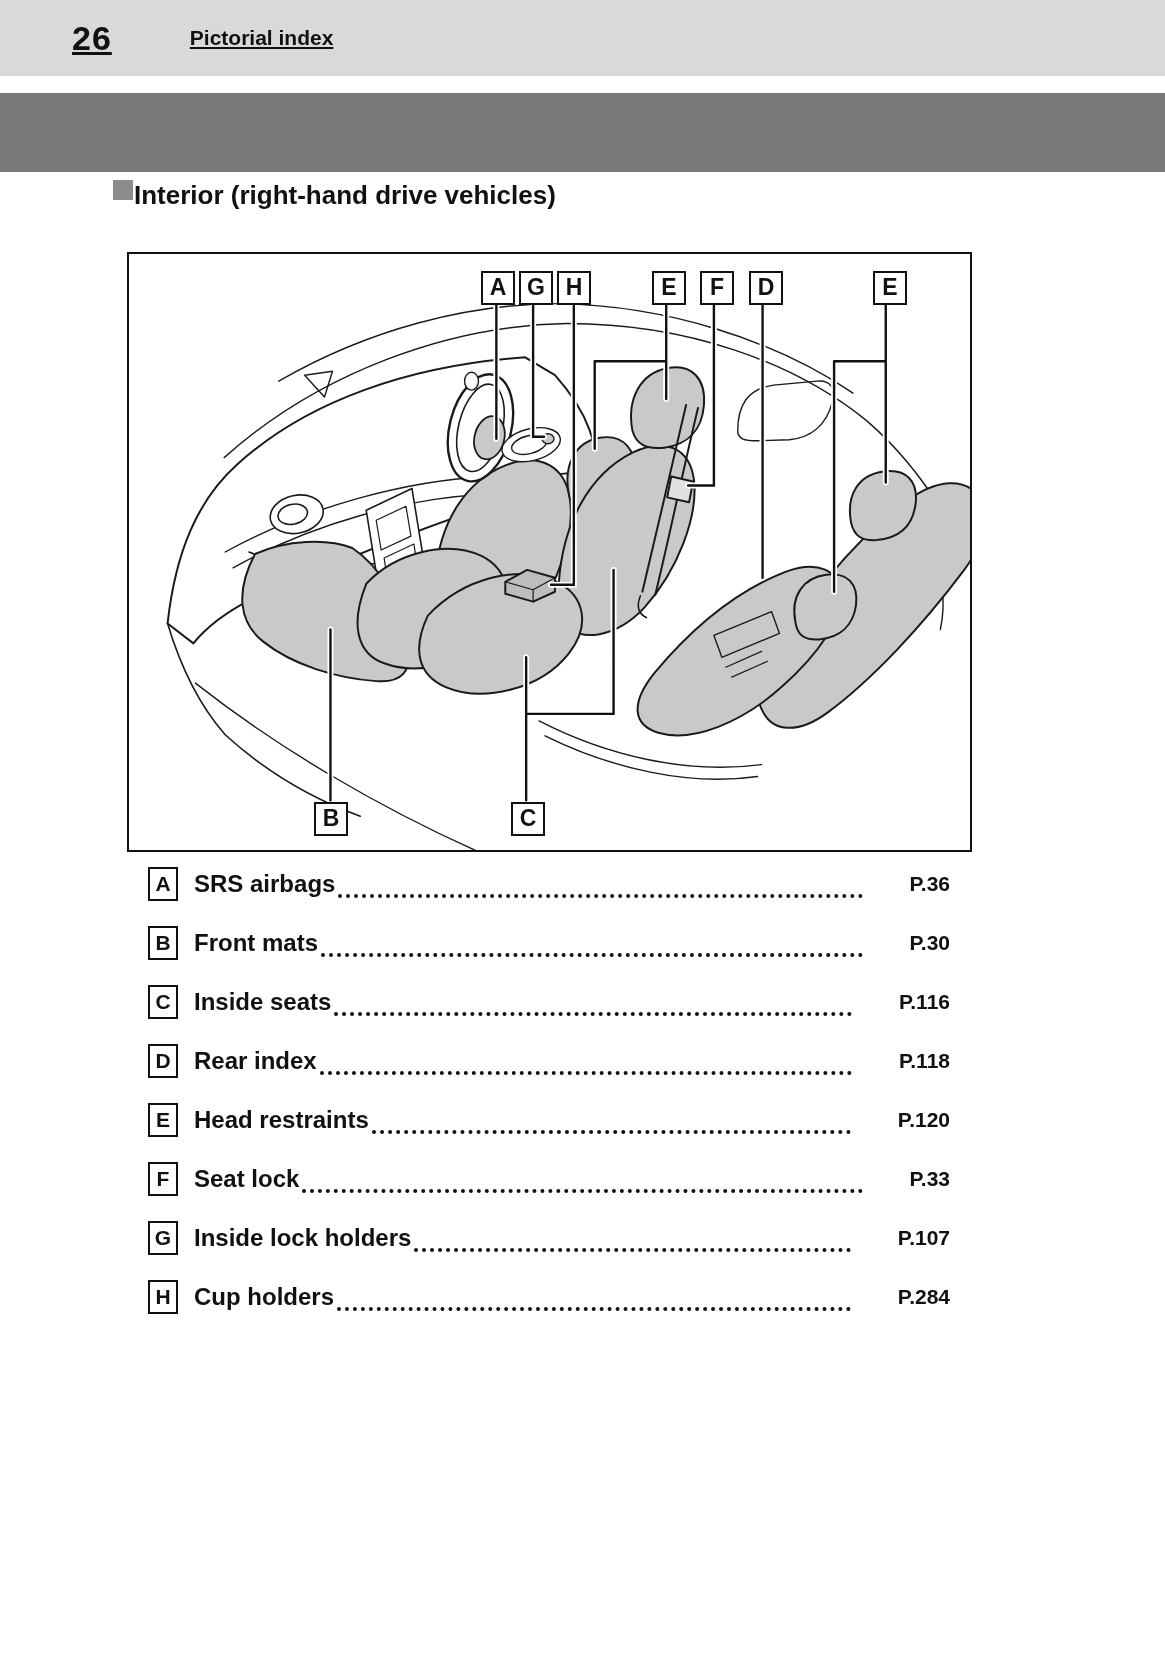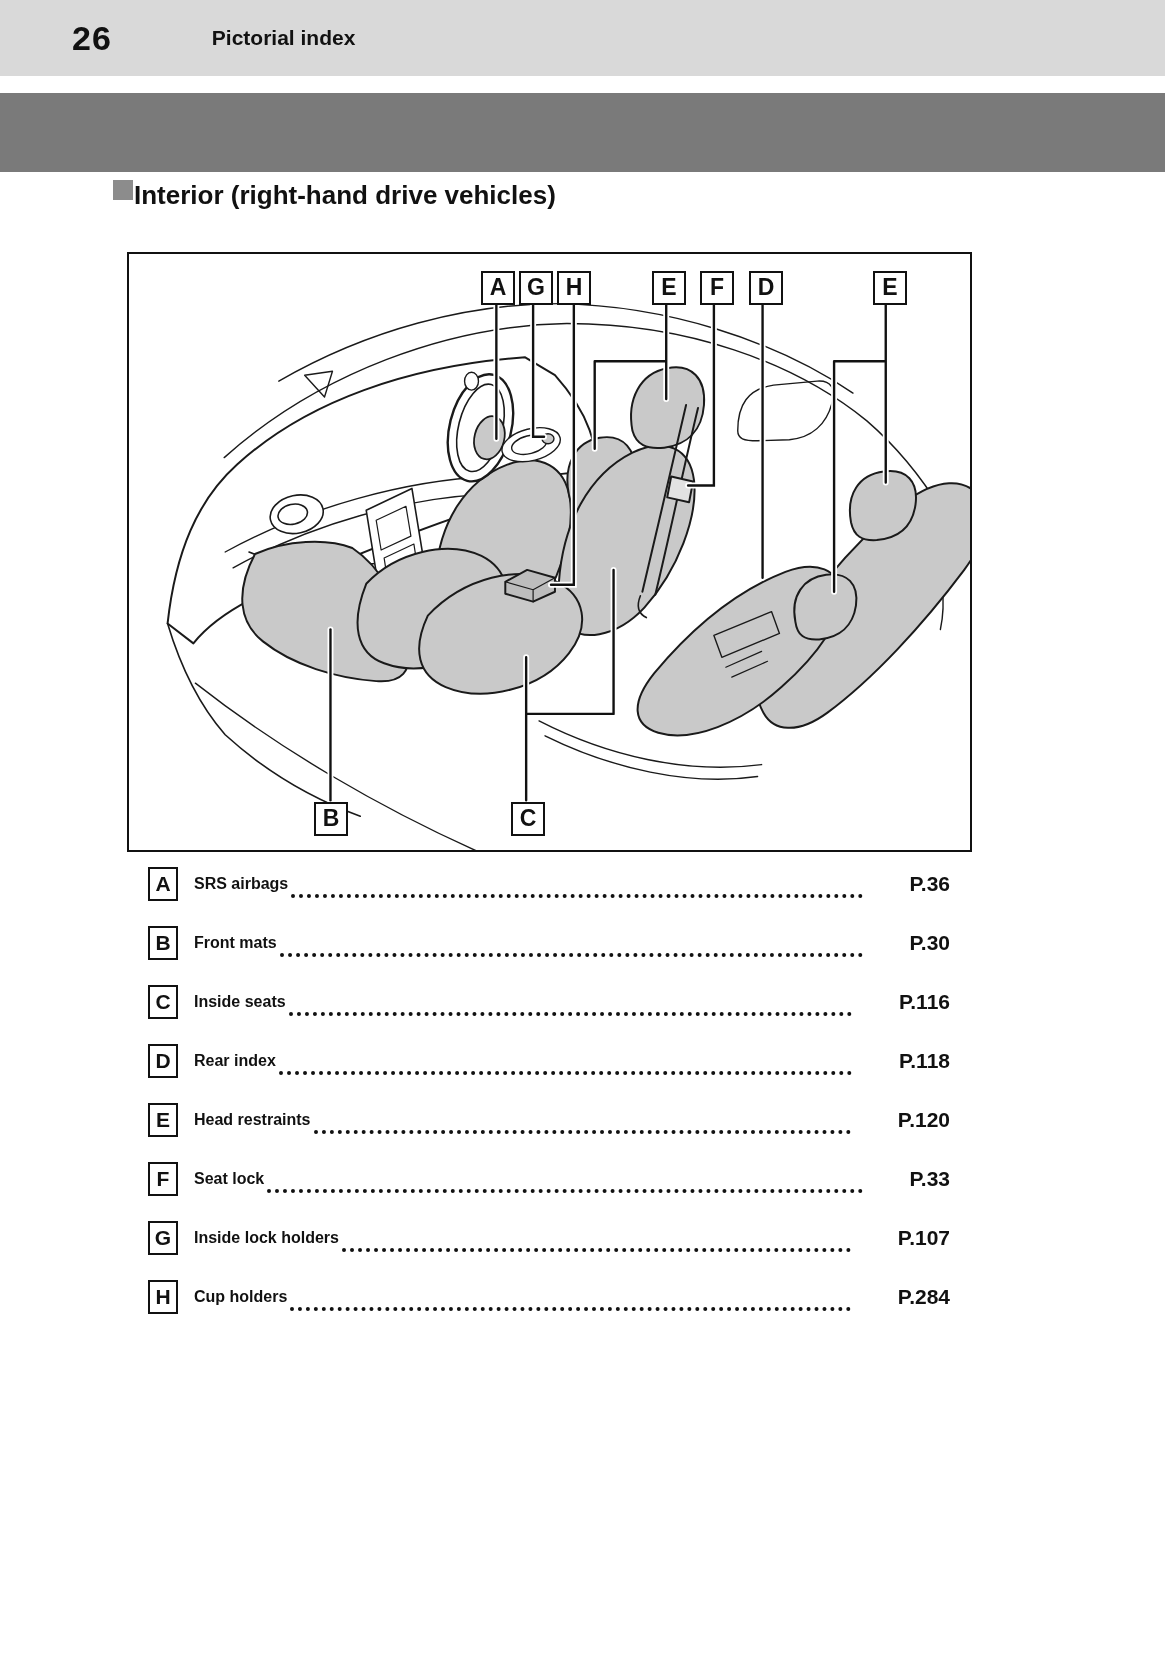--- a/index.html
+++ b/index.html
@@ -4,24 +4,24 @@
 <style>
   html,body{margin:0;padding:0;}
   body{
     width:1165px;height:1653px;position:relative;background:#ffffff;
     font-family:"Liberation Sans","DejaVu Sans",sans-serif;color:#111;
     overflow:hidden;
   }
   
   .page-header{
     position:absolute;left:0;top:0;width:1165px;height:76px;
-    background:#d9d9d9;display:flex;align-items:center;
+    background:#d9d9d9;display:flex;align-items:center;text-decoration:underline;
   }
   .page-num{font-size:34px;font-weight:bold;margin-left:72px;letter-spacing:1px;}
-  .section-title{font-size:21px;font-weight:bold;margin-left:100px;}
+  .section-title{font-size:21px;font-weight:bold;margin-left:78px;}
   .gray-band{
     position:absolute;left:0;top:93px;width:1165px;height:79px;background:#7a7a7a;
   }
   
   .heading{
     position:absolute;left:113px;top:180px;font-size:26px;font-weight:bold;
     display:flex;align-items:flex-start;white-space:nowrap;
   }
   .heading .square{
     width:20px;height:20px;background:#8c8c8c;display:inline-block;margin-right:1px;
@@ -38,21 +38,21 @@
     font-size:23px;font-weight:bold;line-height:29px;text-align:center;
   }
   
   .legend{position:absolute;left:148px;top:866px;width:802px;}
   .row{display:flex;align-items:center;height:36px;margin-bottom:23px;}
   .key{
     width:30px;height:34px;box-sizing:border-box;border:2px solid #111;
     font-size:21px;font-weight:bold;text-align:center;line-height:30px;
     flex:0 0 30px;background:#fff;
   }
-  .lbl{font-size:16px;font-weight:bold;margin-left:16px;white-space:nowrap;}
+  .lbl{font-size:24px;font-weight:bold;margin-left:16px;white-space:nowrap;}
   .dots{flex:1;border-bottom:4px dotted #111;height:23px;margin:0 3px;}
   .pg{font-size:21px;font-weight:bold;white-space:nowrap;padding-left:44px;}
 </style>
 </head>
 <body>
 
 <div class="page-header">
   <span class="page-num">26</span>
   <span class="section-title">Pictorial index</span>
 </div>

